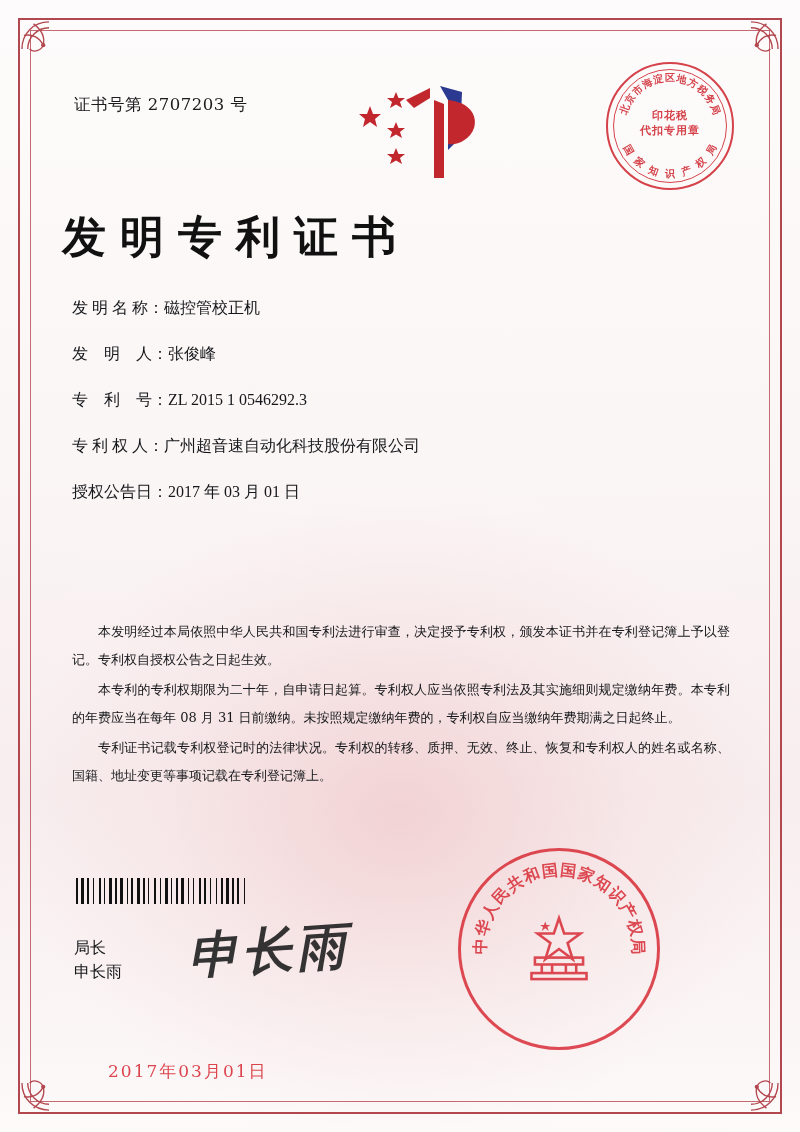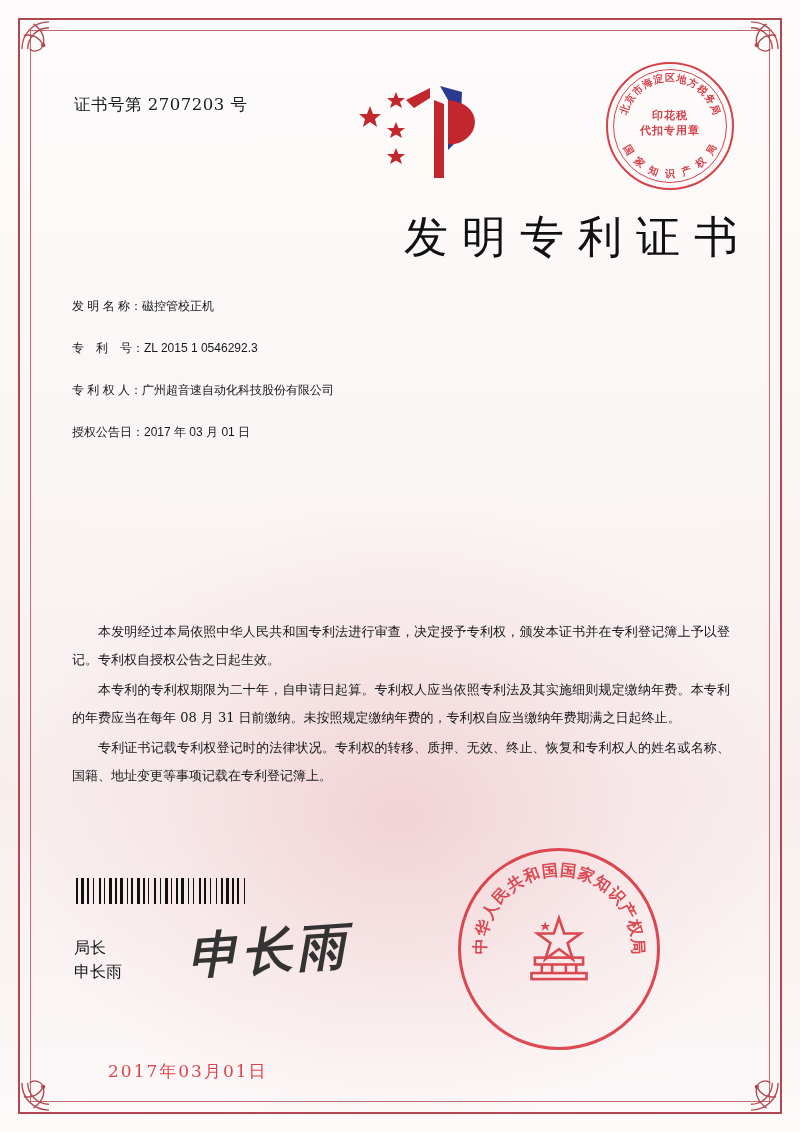--- a/index.html
+++ b/index.html
@@ -109,36 +109,36 @@
     font-weight: bold;
     line-height: 15px;
     letter-spacing: 1px;
   }
 
   .doc-title {
     position: absolute;
     left: 0;
     right: 0;
     top: 160px;
-    text-align: right;
+    text-align: left;
     font-family: "DejaVu Serif", "Liberation Serif", serif;
     font-size: 44px;
-    font-weight: normal;
+    font-weight: bold;
     letter-spacing: 14px;
     color: #111111;
     text-indent: 14px;
   }
 
   .fields {
     position: absolute;
     left: 24px;
     right: 20px;
     top: 250px;
-    font-family: Liberation Sans, sans-serif;
-    font-size: 12px;
+    font-family: Liberation Serif, serif;
+    font-size: 16px;
     color: #15171a;
   }
   .field-row {
     margin-bottom: 25px;
     white-space: nowrap;
   }
   .field-label {
     display: inline-block;
   }
   .field-value {
@@ -343,20 +343,23 @@
       </div>
     </div>
 
     <div class="doc-title">发明专利证书</div>
 
     <div class="fields">
       <div class="field-row">
         <span class="field-label">发 明 名 称：</span><span class="field-value">磁控管校正机</span>
       </div>
       <div class="field-row">
+        <span class="field-label">发　明　人：</span><span class="field-value">张俊峰</span>
+      </div>
+      <div class="field-row">
         <span class="field-label">专　利　号：</span><span class="field-value">ZL 2015 1 0546292.3</span>
       </div>
       <div class="field-row">
         <span class="field-label">专 利 权 人：</span><span class="field-value">广州超音速自动化科技股份有限公司</span>
       </div>
       <div class="field-row">
         <span class="field-label">授权公告日：</span><span class="field-value">2017 年 03 月 01 日</span>
       </div>
     </div>
 

